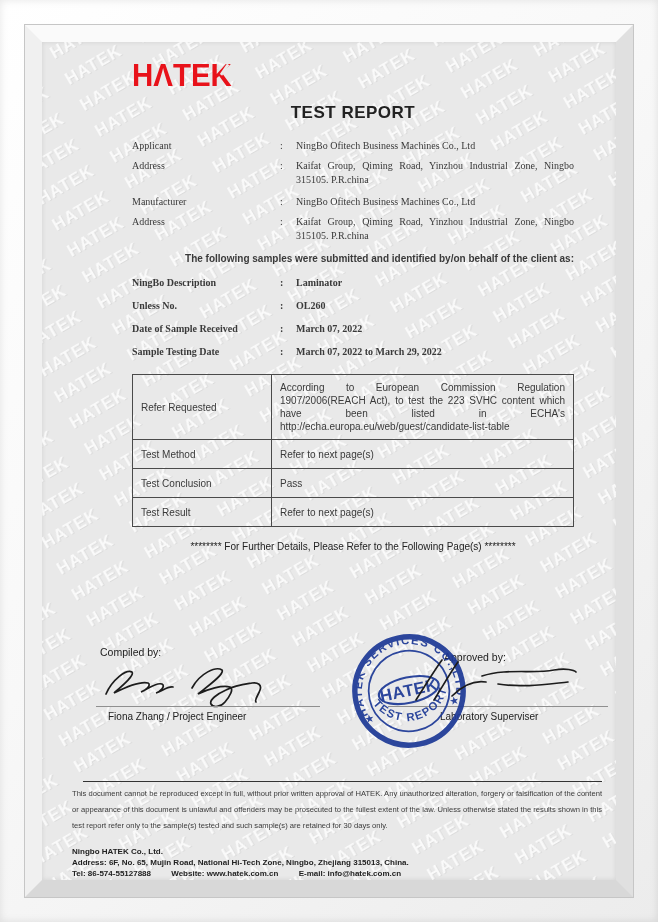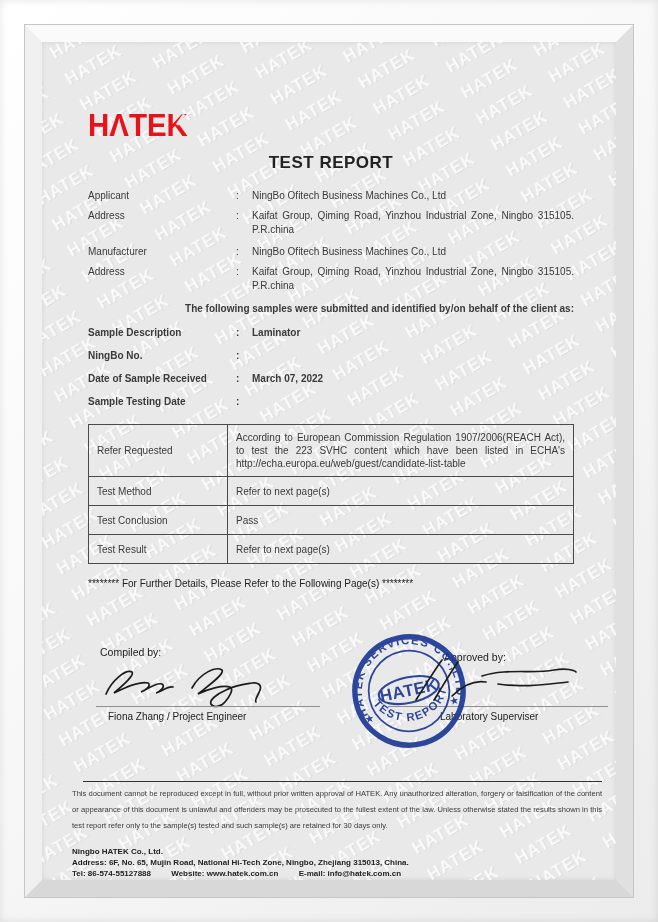--- a/index.html
+++ b/index.html
@@ -23,48 +23,48 @@
   }
   
   .page{
     position:absolute;inset:42px;background:#e9e9e9;overflow:hidden;
     box-shadow:inset 0 0 5px rgba(0,0,0,0.10);
     color:#3a3a3a;font-size:10px;line-height:14px;
   }
   svg.wm{position:absolute;left:0;top:0;z-index:0;opacity:.8;}
   .wm-shadow{font:bold 17px "Liberation Sans",sans-serif;fill:#d9d9d9;letter-spacing:1px;}
   .wm-text{font:bold 17px "Liberation Sans",sans-serif;fill:#ffffff;letter-spacing:1px;}
-  .content{position:relative;z-index:1;padding:69px 42px 0 46px;}
+  .content{position:relative;z-index:1;padding:19px 42px 0 46px;margin-left:44px;}
   
   .logo{color:#e8121a;font-weight:bold;font-size:31px;line-height:30px;
         letter-spacing:0;transform:scaleX(.95);transform-origin:left;display:inline-block;}
   .logo-k{position:relative;display:inline-block;}
   .logo-k::after{content:"";position:absolute;width:2.5px;height:13px;background:#e9e9e9;
         transform:rotate(36deg);top:2px;right:7px;}
   
   .title{text-align:center;font-weight:bold;font-size:17px;letter-spacing:.5px;
         color:#222;margin-top:12px;line-height:20px;}
   .meta{display:flex;justify-content:space-between;margin-top:12px;font-size:10.5px;}
   .meta .pg{word-spacing:4px;}
   
-  .row{display:flex;margin-top:8px;}
+  .row{display:flex;margin-top:8px;font-family:Liberation Serif, serif;}
   .row .lbl{width:148px;flex:none;}
   .row .cln{width:16px;flex:none;}
   .row .val{flex:1;text-align:justify;}
   .gap6{margin-top:6px;} .gap16{margin-top:16px;}
   .samples .row{margin-top:10px;font-weight:bold;line-height:13px;}
   .intro{margin-top:9px;font-weight:bold;text-align:right;}
   
   table.res{border-collapse:collapse;width:100%;margin-top:16px;}
   table.res td{border:1px solid #4a4a4a;vertical-align:middle;
         padding:6px 8px;font-size:10px;line-height:13px;}
   table.res td.c1{width:122px;}
   table.res td.c2{text-align:justify;}
   table.res tr.short td{height:16px;}
-  .stars{text-align:left;margin-top:13px;font-size:10px;color:#222;}
+  .stars{text-align:center;margin-top:13px;font-size:10px;color:#222;}
   
   .sigs{position:absolute;left:46px;right:42px;top:596px;height:120px;z-index:2;}
   .sig-label{position:absolute;font-size:10.5px;color:#222;}
   .sig-line{position:absolute;border-top:1.5px solid #8f8f8f;height:0;}
   .sig-name{position:absolute;font-size:10px;color:#222;padding-left:8px;}
   .sig-svg{position:absolute;}
   .stamp{position:absolute;z-index:3;opacity:.93;transform:rotate(-12deg);}
   .stamp-arc{font:bold 11.5px "Liberation Sans",sans-serif;fill:#1e3a97;letter-spacing:1.5px;}
   .stamp-center{font:bold 17px "Liberation Sans",sans-serif;fill:#1e3a97;letter-spacing:.5px;}
   .stamp-star{font:11px "DejaVu Sans",sans-serif;fill:#1e3a97;}
@@ -126,36 +126,38 @@
         <span class="lbl">Address</span>
         <span class="cln">:</span>
         <span class="val">Kaifat Group, Qiming Road, Yinzhou Industrial Zone, Ningbo 315105. P.R.china</span>
       </div>
     </div>
 
     
     <div class="samples">
       <div class="intro">The following samples were submitted and identified by/on behalf of the client as:</div>
       <div class="row">
-        <span class="lbl">Sample Description</span>
+        <span class="lbl">NingBo Description</span>
         <span class="cln">:</span>
         <span class="val">Laminator</span>
       </div>
       <div class="row">
-        <span class="lbl">NingBo No.</span>
-        <span class="cln">:</span>
+        <span class="lbl">Unless No.</span>
+        <span class="cln">:</span>
+        <span class="val">OL260</span>
       </div>
       <div class="row">
         <span class="lbl">Date of Sample Received</span>
         <span class="cln">:</span>
         <span class="val">March 07, 2022</span>
       </div>
       <div class="row">
         <span class="lbl">Sample Testing Date</span>
         <span class="cln">:</span>
+        <span class="val">March 07, 2022 to March 29, 2022</span>
       </div>
     </div>
 
     
     <table class="res">
       <tbody>
           <tr>
         <td class="c1">Refer Requested</td>
         <td class="c2">According to European Commission Regulation 1907/2006(REACH Act), to test the 223 SVHC content which have been listed in ECHA's http://echa.europa.eu/web/guest/candidate-list-table</td>
       </tr>

